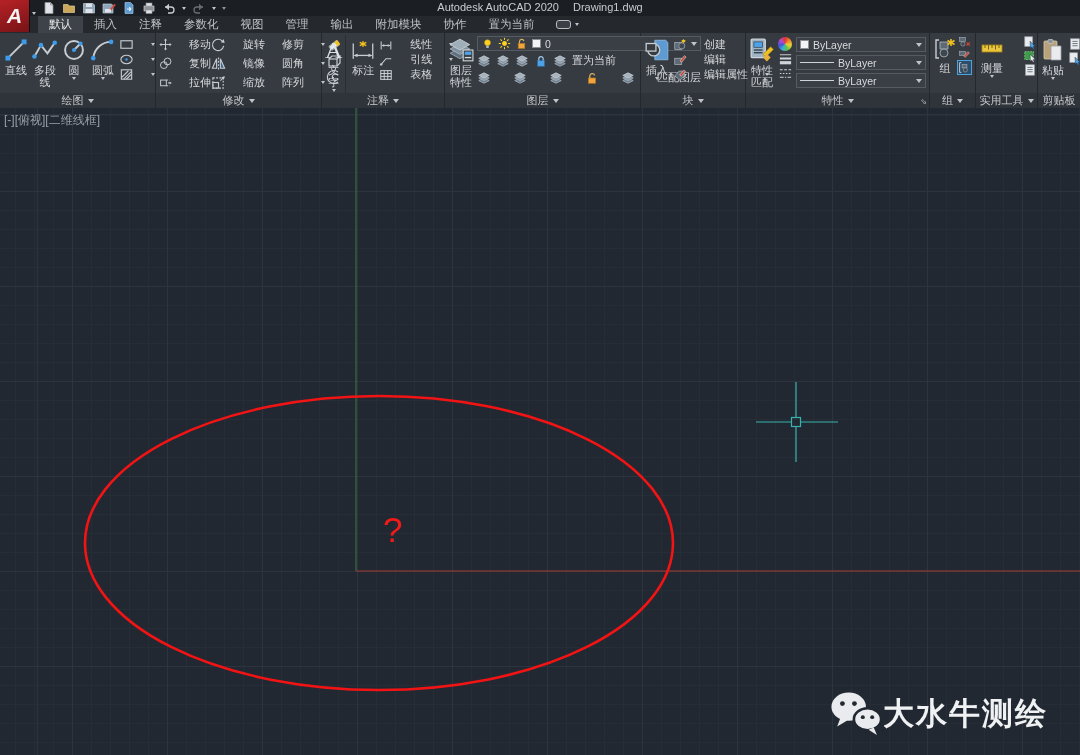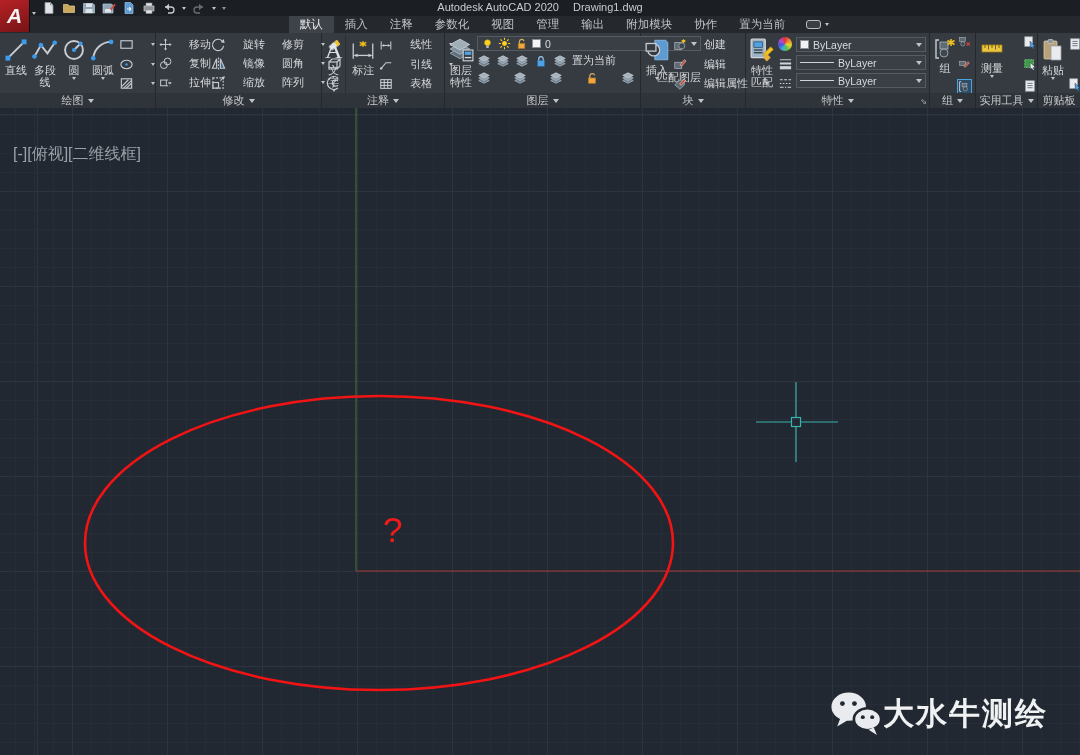--- a/index.html
+++ b/index.html
@@ -14,59 +14,59 @@
     color:#f2f2f2; font-size:21px; font-weight:bold; font-style:italic;
     display:flex; align-items:center; justify-content:center; border-right:1px solid #0e0f12; }
   .logo-caret { position:absolute; left:32px; top:12px; z-index:6; }
   .qat { display:flex; align-items:center; gap:6px; margin-left:42px; }
   .qat svg { display:block; }
   .title-center { position:absolute; left:50%; transform:translateX(-50%); top:1px;
     font-size:11px; color:#c9cbce; display:flex; gap:14px; white-space:nowrap;text-align:right; }
 
   
   .tabrow { height:17px; background:#25282d; display:flex; align-items:stretch; padding-left:38px;
-    font-size:11.5px; color:#bfc2c5;justify-content:center; }
+    font-size:11.5px; color:#bfc2c5; }
   .tab { padding:0 11px; display:flex; align-items:center; cursor:default; white-space:nowrap; }
   .tab.active { background:#3e434a; color:#ededed; }
   .ws-toggle { display:flex; align-items:center; gap:4px; margin-left:10px; }
   .ws-pill { width:15px; height:9px; border:1px solid #b9bec4; border-radius:3px; background:#3a3f46; }
 
   
   .ribbon { height:75px; background:#363b42; display:flex; border-bottom:1px solid #10151c; }
   .panel { height:75px; border-right:1px solid #24272c; display:flex; flex-direction:column; }
   .pbody { flex:1; display:flex; padding:2px 3px 0 3px; gap:3px; min-width:0; }
   .plabel { height:15px; background:#2f343a; display:flex; align-items:center; justify-content:center;
     gap:4px; font-size:11px; color:#c6c9cc; position:relative; }
   .caret { width:0; height:0; border-left:3.5px solid transparent; border-right:3.5px solid transparent;
     border-top:4px solid #bfc4c9; display:inline-block; }
   .caret.t { border-left-width:2.5px; border-right-width:2.5px; border-top-width:3px; }
   .bigtool { display:flex; flex-direction:column; align-items:center; padding-top:2px; gap:1px;
     font-size:11px; color:#d6d8da; line-height:1.1; white-space:pre-line; text-align:center; }
   .smalltool { display:flex; align-items:center; gap:17px; font-size:11px; color:#d6d8da; white-space:nowrap; }
-  .vcol { display:flex; flex-direction:column; justify-content:space-between; }
+  .vcol { display:flex; flex-direction:column; justify-content:flex-start; }
   .mgrid { display:grid; grid-template-columns:52px 54px 58px; grid-auto-rows:19px; align-items:center; }
   .combo { background:#3a3f46; border:1px solid #565b61; height:15px; display:flex; align-items:center;
     gap:4px; padding:0 3px; font-size:10.5px; color:#d9dbdd; }
   .combo .fill { flex:1; }
   .swatch-w { width:9px; height:9px; background:#f2f3f4; border:1px solid #8b8f94; }
   .lw-line { flex:0 0 34px; border-top:1px solid #cfd3d7; }
   .wheel { width:14px; height:14px; border-radius:50%;
     background:conic-gradient(#e03333,#ee8a2a,#e8d433,#62c243,#3bb0d8,#4653d6,#b44ad0,#e03333); }
   .hl { outline:1px solid #4aa3e0; background:#2d4c66; }
   .launcher { position:absolute; right:2px; bottom:2px; font-size:8px; color:#aeb3b8; line-height:1; }
 
   
   .canvas { position:absolute; top:108px; left:0; width:1080px; height:647px; background-color:#212831;
     background-image:
       repeating-linear-gradient(to right,#2c3440 0 1px,transparent 1px 95px),
       repeating-linear-gradient(to bottom,#2c3440 0 1px,transparent 1px 95px),
       repeating-linear-gradient(to right,#262d37 0 1px,transparent 1px 19px),
       repeating-linear-gradient(to bottom,#262d37 0 1px,transparent 1px 19px);
     background-position:72px 0,0 83px,15px 0,0 7px; }
-  .vp-label { position:absolute; top:4px; left:13px; font-size:16px; color:#9aa0a6;margin-top:32px; }
+  .vp-label { position:absolute; top:4px; left:4px; font-size:12px; color:#9aa0a6; }
   .overlay { position:absolute; inset:0; }
   .qmark { position:absolute; left:383px; top:404px; font-size:35px; color:#f31a1a; line-height:1; }
   .watermark { position:absolute; right:32px; bottom:18px; display:flex; align-items:center; gap:0; }
   .watermark span { font-size:31px; color:#eff1f3; letter-spacing:2px; font-weight:bold; }
 
   svg.i { stroke:#c6ccd2; fill:none; stroke-width:1.2; display:block; }
 </style>
 </head>
 <body>
 

